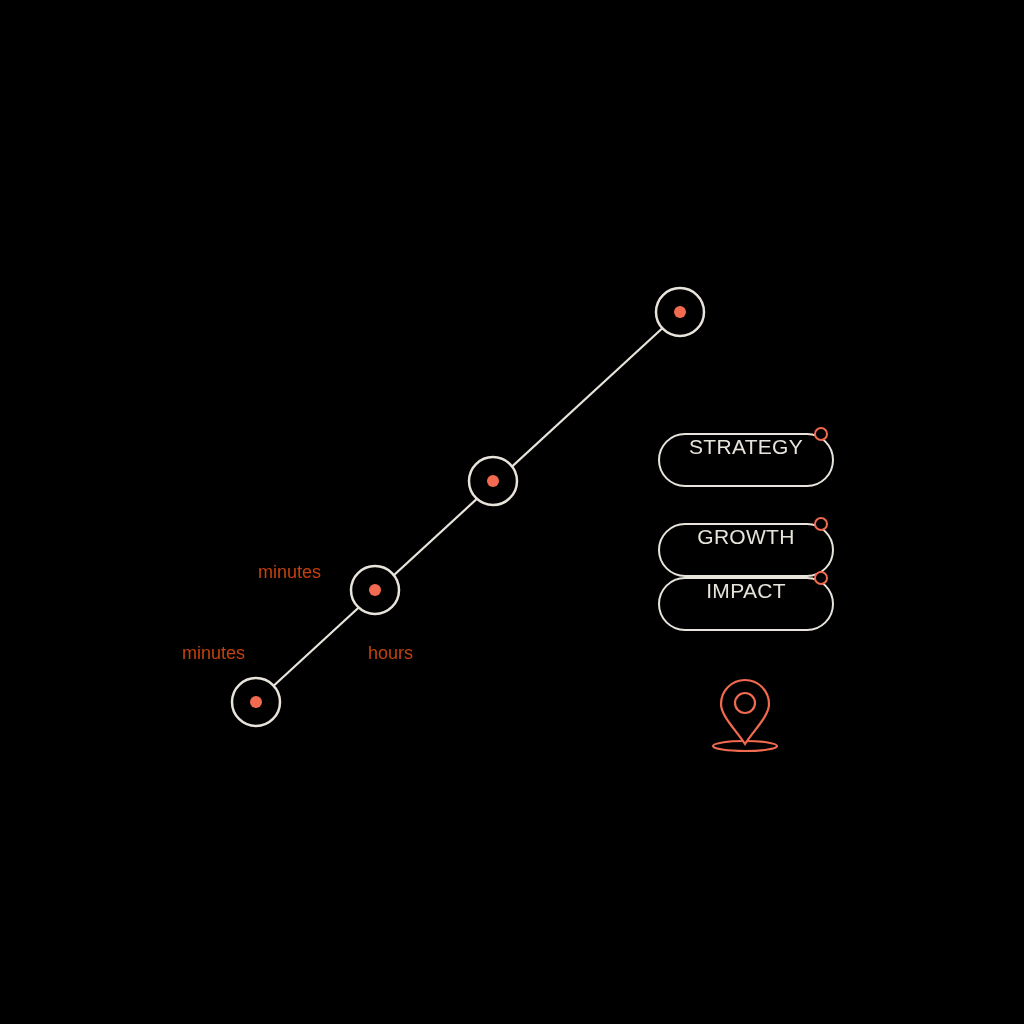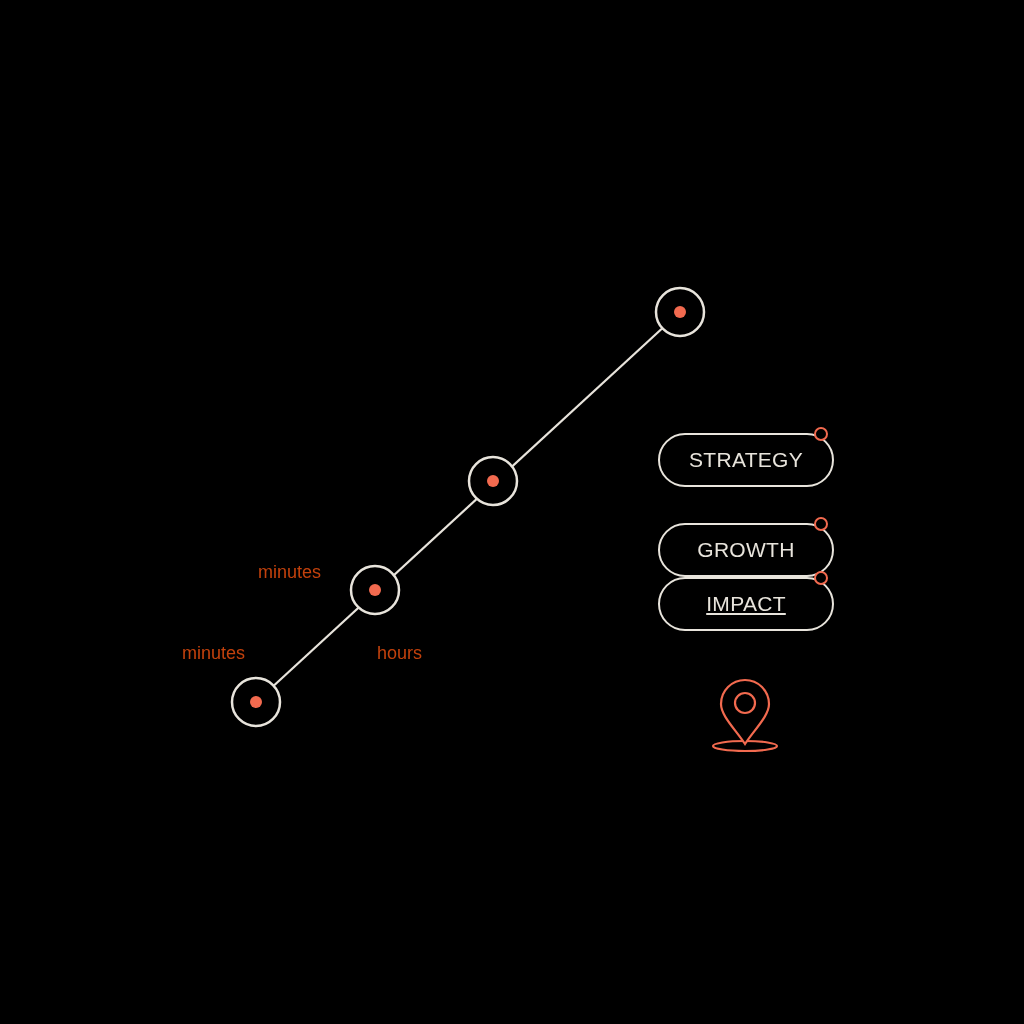--- a/index.html
+++ b/index.html
@@ -1,20 +1,20 @@
 <!DOCTYPE html>
 <html><head>
 <meta charset="utf-8">
 <style>
   html, body { margin:0; padding:0; background:#000; }
   body { width:1024px; height:1024px; position:relative; overflow:hidden; font-family:"Liberation Sans", sans-serif; }
   svg#canvas { position:absolute; left:0; top:0; }
   .lbl { position:absolute; color:#c2410c; font-size:18px; line-height:1; white-space:nowrap; }
   .pill { position:absolute; left:658px; width:172px; height:50px; border:2px solid #e8e4dc; border-radius:27px;
-          display:flex; align-items:center; justify-content:center; color:#e8e4dc; font-size:21px; letter-spacing:0.3px; box-sizing:content-box; background:transparent; cursor:pointer; }
+          display:flex; align-items:flex-start; justify-content:center; color:#e8e4dc; font-size:21px; letter-spacing:0.3px; box-sizing:content-box; background:transparent; cursor:pointer; }
   .pill .dot { position:absolute; right:4px; top:-8px; width:10px; height:10px; border:2.5px solid #f26a4f; border-radius:50%; background:#000; }
 </style>
 </head>
 <body>
 
 <svg id="canvas" width="1024" height="1024" viewBox="0 0 1024 1024">
   <g fill="none" stroke="#e8e4dc" stroke-width="2.2">
     <line x1="256" y1="702" x2="680" y2="312"></line>
   </g>
   <g>
@@ -35,26 +35,26 @@
   </g>
   <g fill="none" stroke="#f26a4f" stroke-width="2.2">
     <ellipse cx="745" cy="746" rx="32" ry="5"></ellipse>
     <path d="M745 744 C736 730 721 716 721 704 A24 24 0 0 1 769 704 C769 716 754 730 745 744 Z" fill="#000"></path>
     <circle cx="745" cy="703" r="10"></circle>
   </g>
 </svg>
 
 <div class="lbl" style="left:258px; top:563px;">minutes</div>
 <div class="lbl" style="left:182px; top:644px;">minutes</div>
-<div class="lbl" style="left:377px; top:644px;text-align:right;">hours</div>
+<div class="lbl" style="left:368px; top:644px;text-align:right;">hours</div>
 
 <div class="pill" style="top:433px;">
   <span>STRATEGY</span>
   <span class="dot"></span>
 </div>
 <div class="pill" style="top:523px;">
   <span>GROWTH</span>
   <span class="dot"></span>
 </div>
-<div class="pill" style="top:577px;text-decoration:underline;">
+<div class="pill" style="top:577px;">
   <span>IMPACT</span>
   <span class="dot"></span>
 </div>
 
 </body></html>

